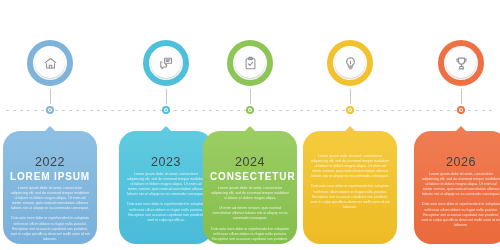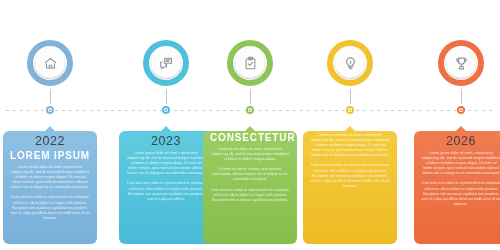--- a/index.html
+++ b/index.html
@@ -53,23 +53,23 @@
     border:2px solid var(--c);
   }
   .node::after{
     content:"";position:absolute;left:1px;top:1px;
     width:2px;height:2px;border-radius:50%;background:var(--c);
   }
 
   
   .card{
     position:absolute;top:131px;left:3px;width:94px;height:113px;
-    border-radius:6px;
+    border-radius:17px;
     background:linear-gradient(180deg,var(--cardTop) 0%,var(--cardBot) 100%);
-    box-sizing:border-box;padding:2px 7px 0 7px;
+    box-sizing:border-box;padding:23px 7px 0 7px;
     overflow:hidden;
   }
   .notch{
     position:absolute;top:126px;left:50%;margin-left:-6px;
     width:0;height:0;
     border-left:6px solid transparent;
     border-right:6px solid transparent;
     border-bottom:6px solid var(--cardTop);
   }
   .year{
@@ -140,20 +140,21 @@
               <rect x="5" y="4.5" width="14" height="16" rx="1.6"></rect>
               <rect x="9" y="2.2" width="6" height="3.6" rx="1.1"></rect>
               <path d="M8.6 12.6l2.3 2.3 4.5-4.6"></path>
             </svg>
           </div>
         </div>
         <div class="stem"></div>
         <div class="node"></div>
         <div class="notch"></div>
         <div class="card">
+          <div class="year">2024</div>
           <div class="title">CONSECTETUR</div>
           <p class="para">Lorem ipsum dolor sit amet, consectetur adipisicing elit, sed do eiusmod tempor incididunt ut labore et dolore magna aliqua.</p>
           <p class="para">Ut enim ad minim veniam, quis nostrud exercitation ullamco laboris nisi ut aliquip ex ea commodo consequat.</p>
           <p class="para">Duis aute irure dolor in reprehenderit in voluptate velit esse cillum dolore eu fugiat nulla pariatur. Excepteur sint occaecat cupidatat non proident.</p>
         </div>
       </div>
       <div class="col c3" style="--c: #F2C12E; --cardTop: #F5CB3E; --cardBot: #EDBB24;">
         <div class="ring">
           <div class="disc">
             <svg width="15" height="15" viewBox="0 0 24 24" fill="none" stroke-width="1.7" stroke-linecap="round" stroke-linejoin="round">

